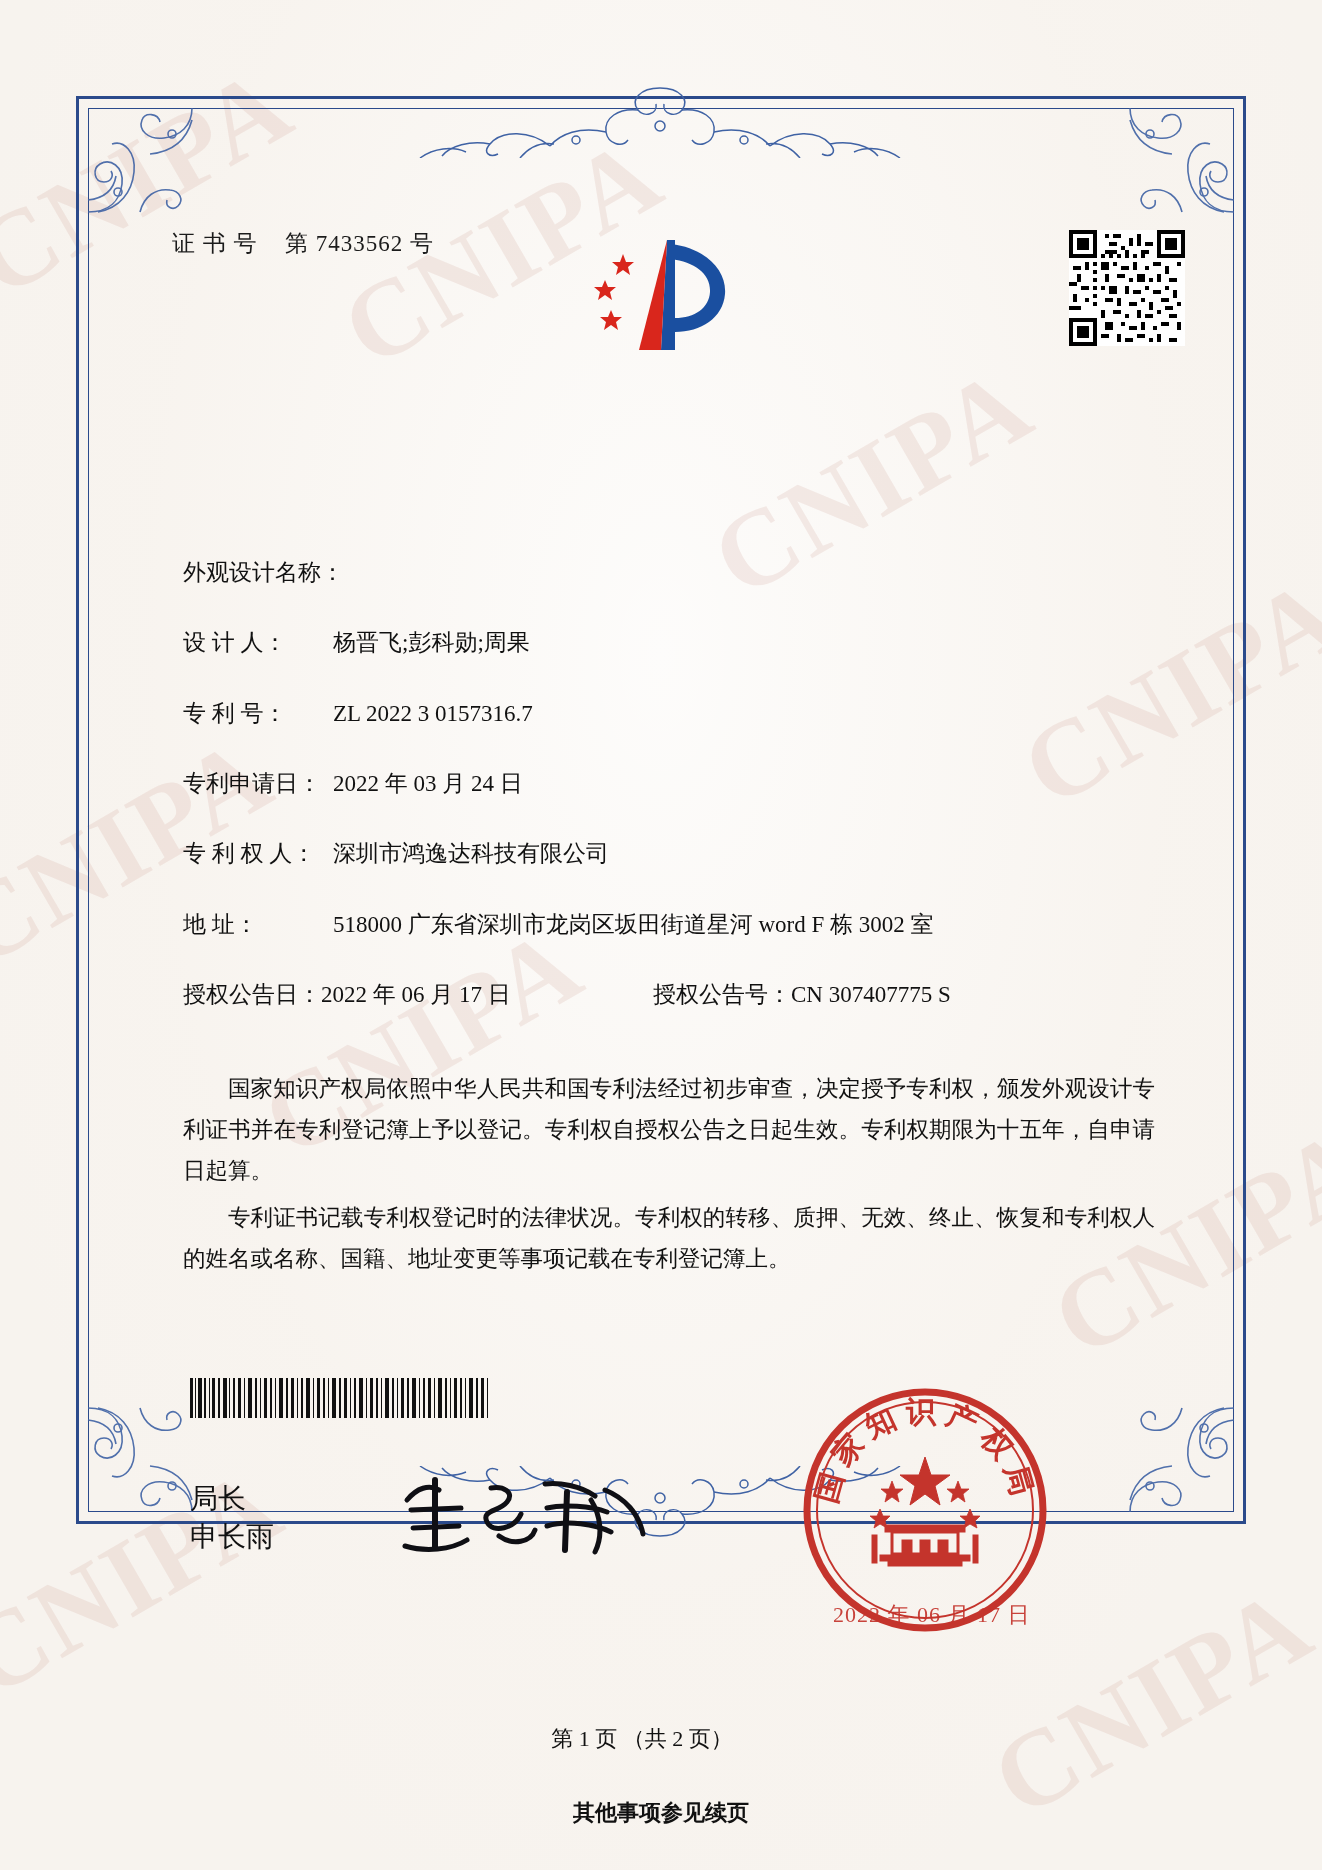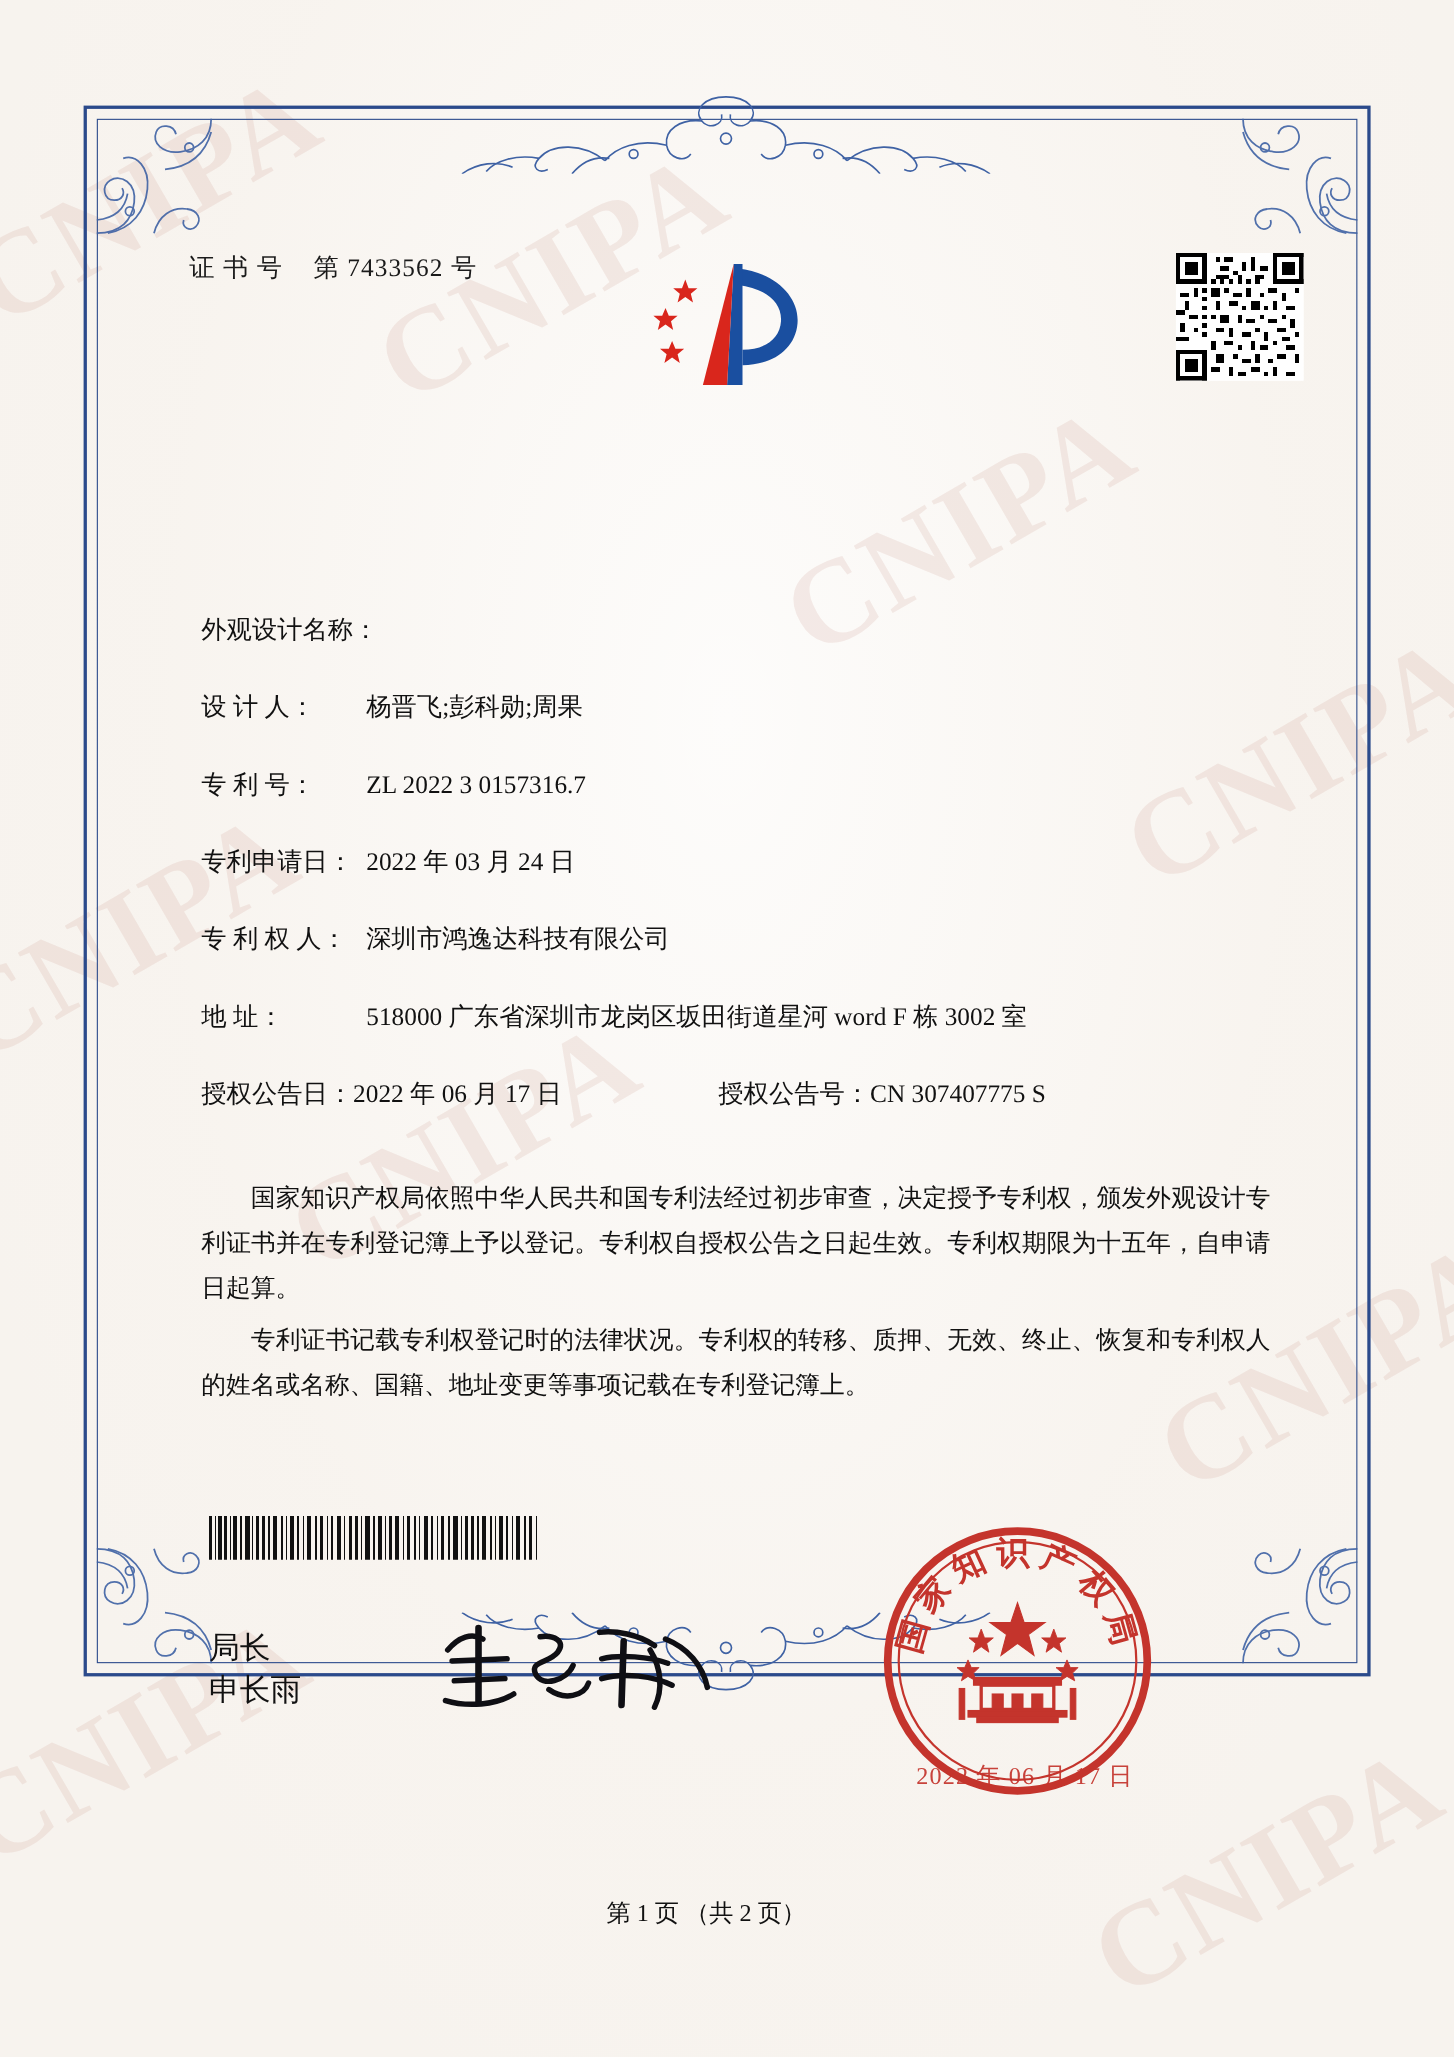--- a/index.html
+++ b/index.html
@@ -657,14 +657,15 @@
         <path id="sealArc" d="M 125 125 m -88,0 a 88,88 0 1,1 176,0"></path>
       </defs>
       <text font-family="'Liberation Serif', serif" font-size="30" font-weight="bold" fill="#c4342c" letter-spacing="8">
         <textPath href="#sealArc" startOffset="50%" text-anchor="middle">国家知识产权局</textPath>
       </text>
     </svg>
   </div>
   <div class="seal-date">2022 年 06 月 17 日</div>
 
   <div class="page-no">第 1 页 （共 2 页）</div>
+  <div class="footer-note">其他事项参见续页</div>
 
 </div>
 
 </body></html>

